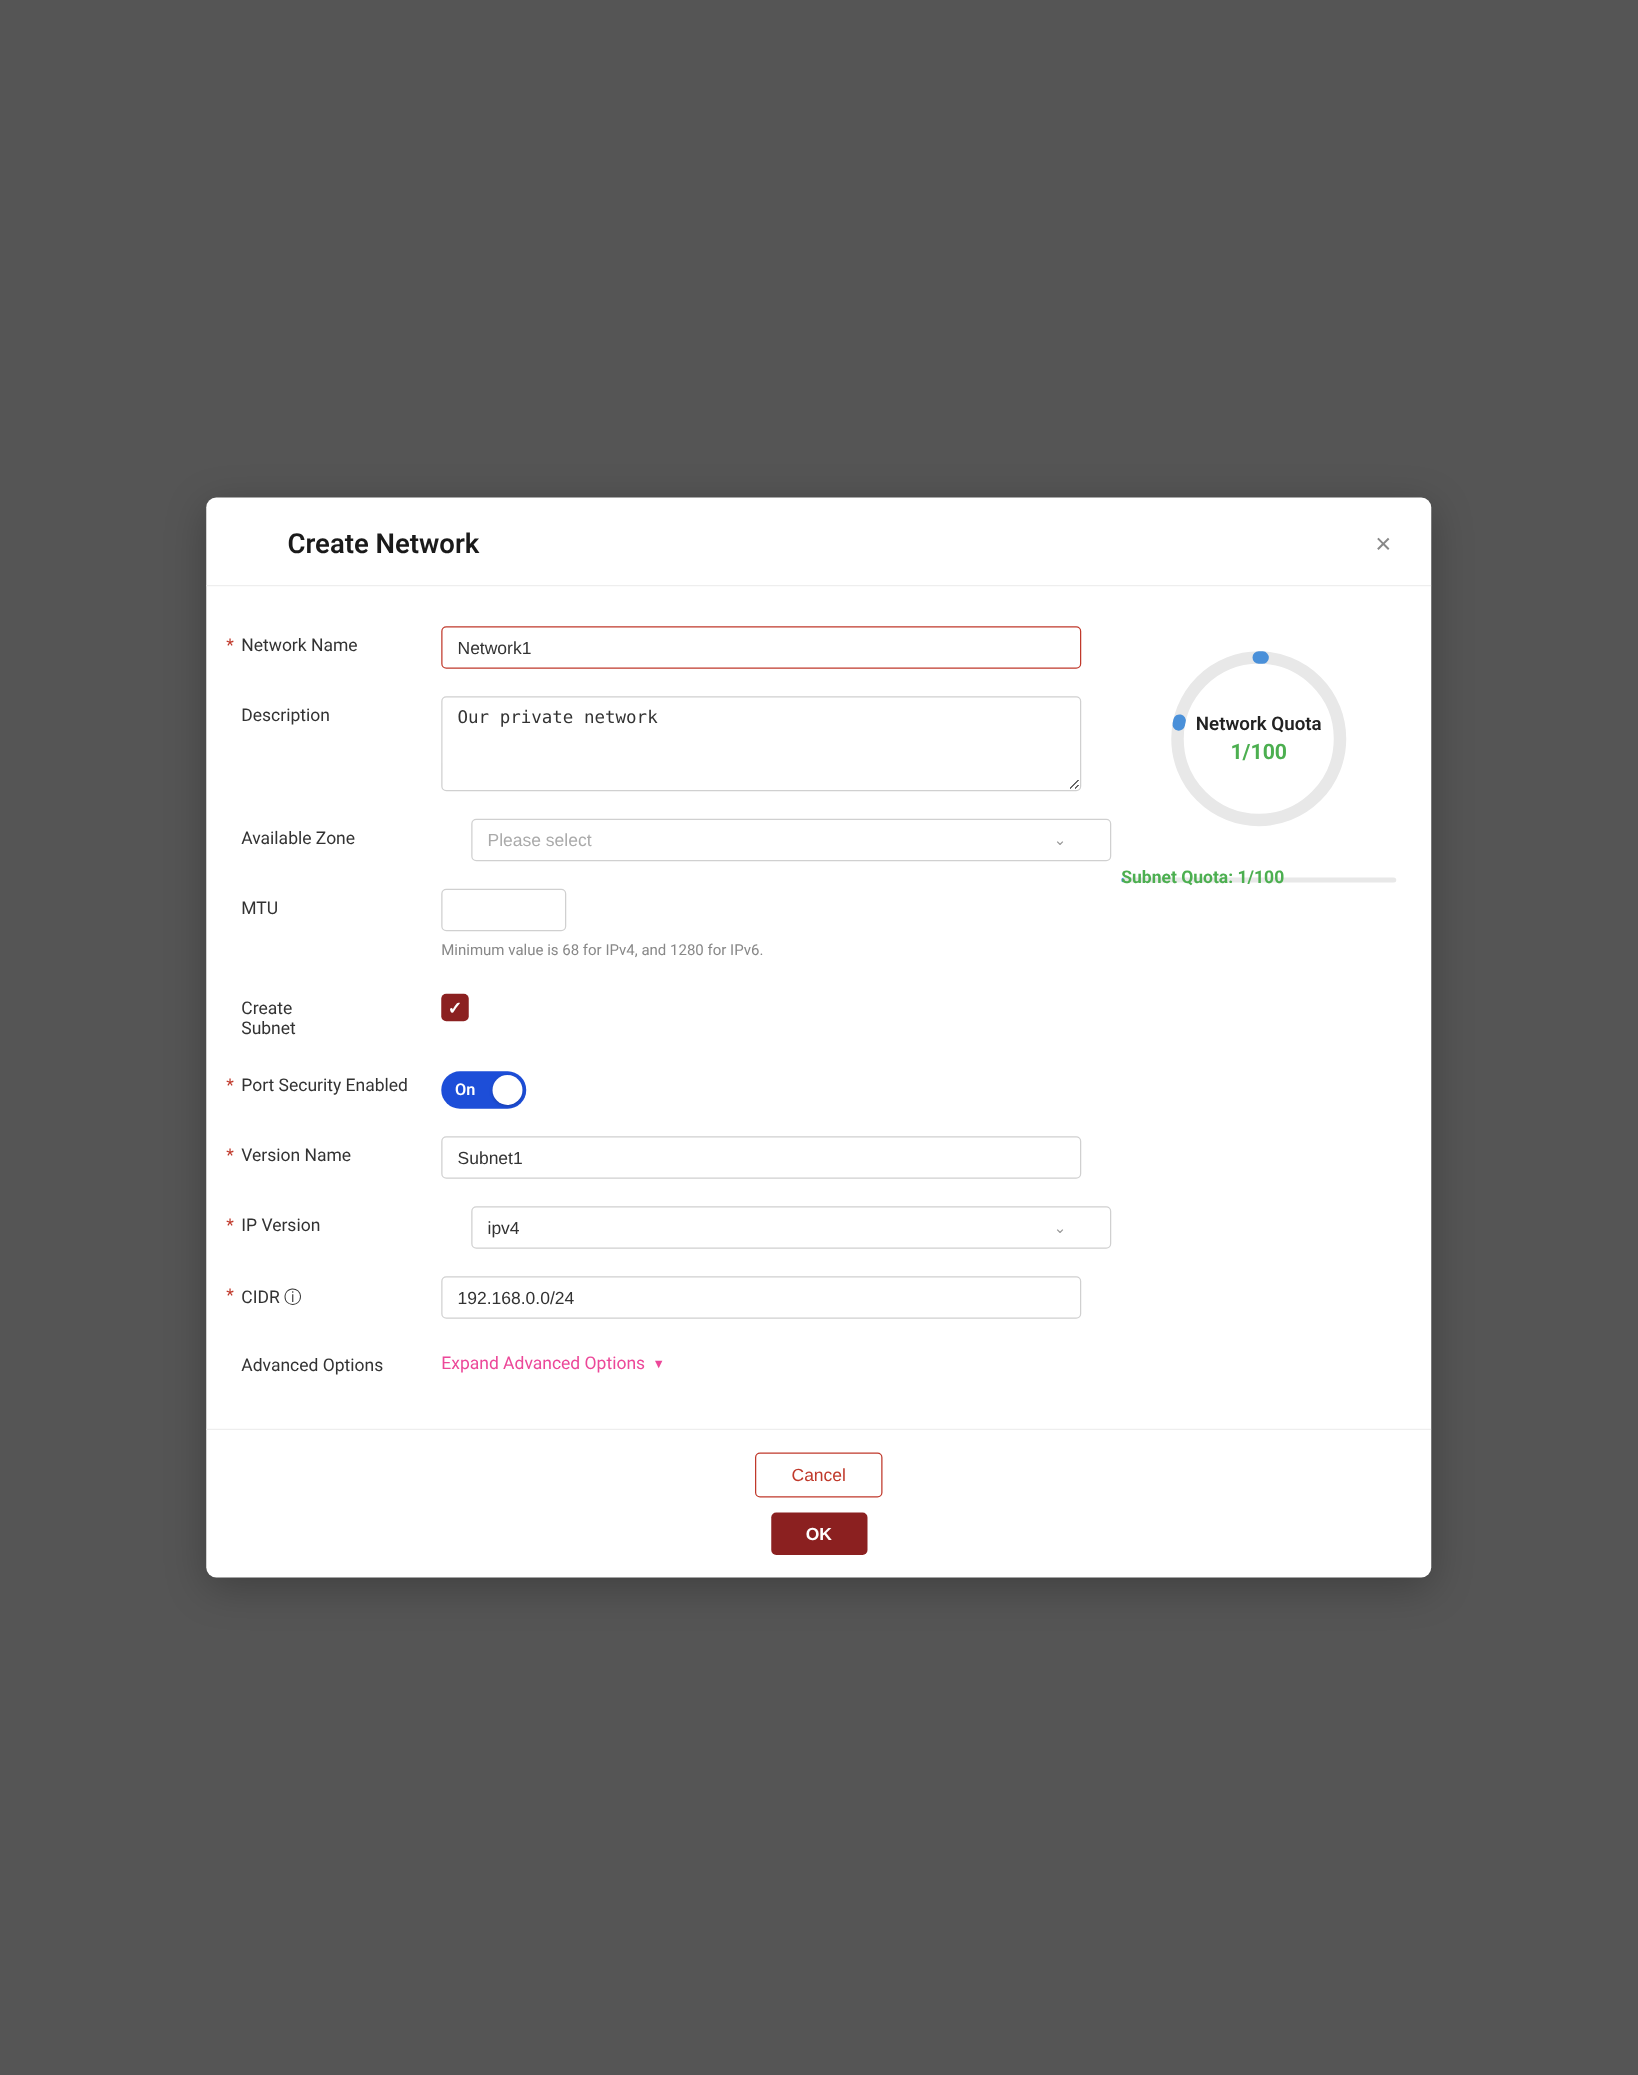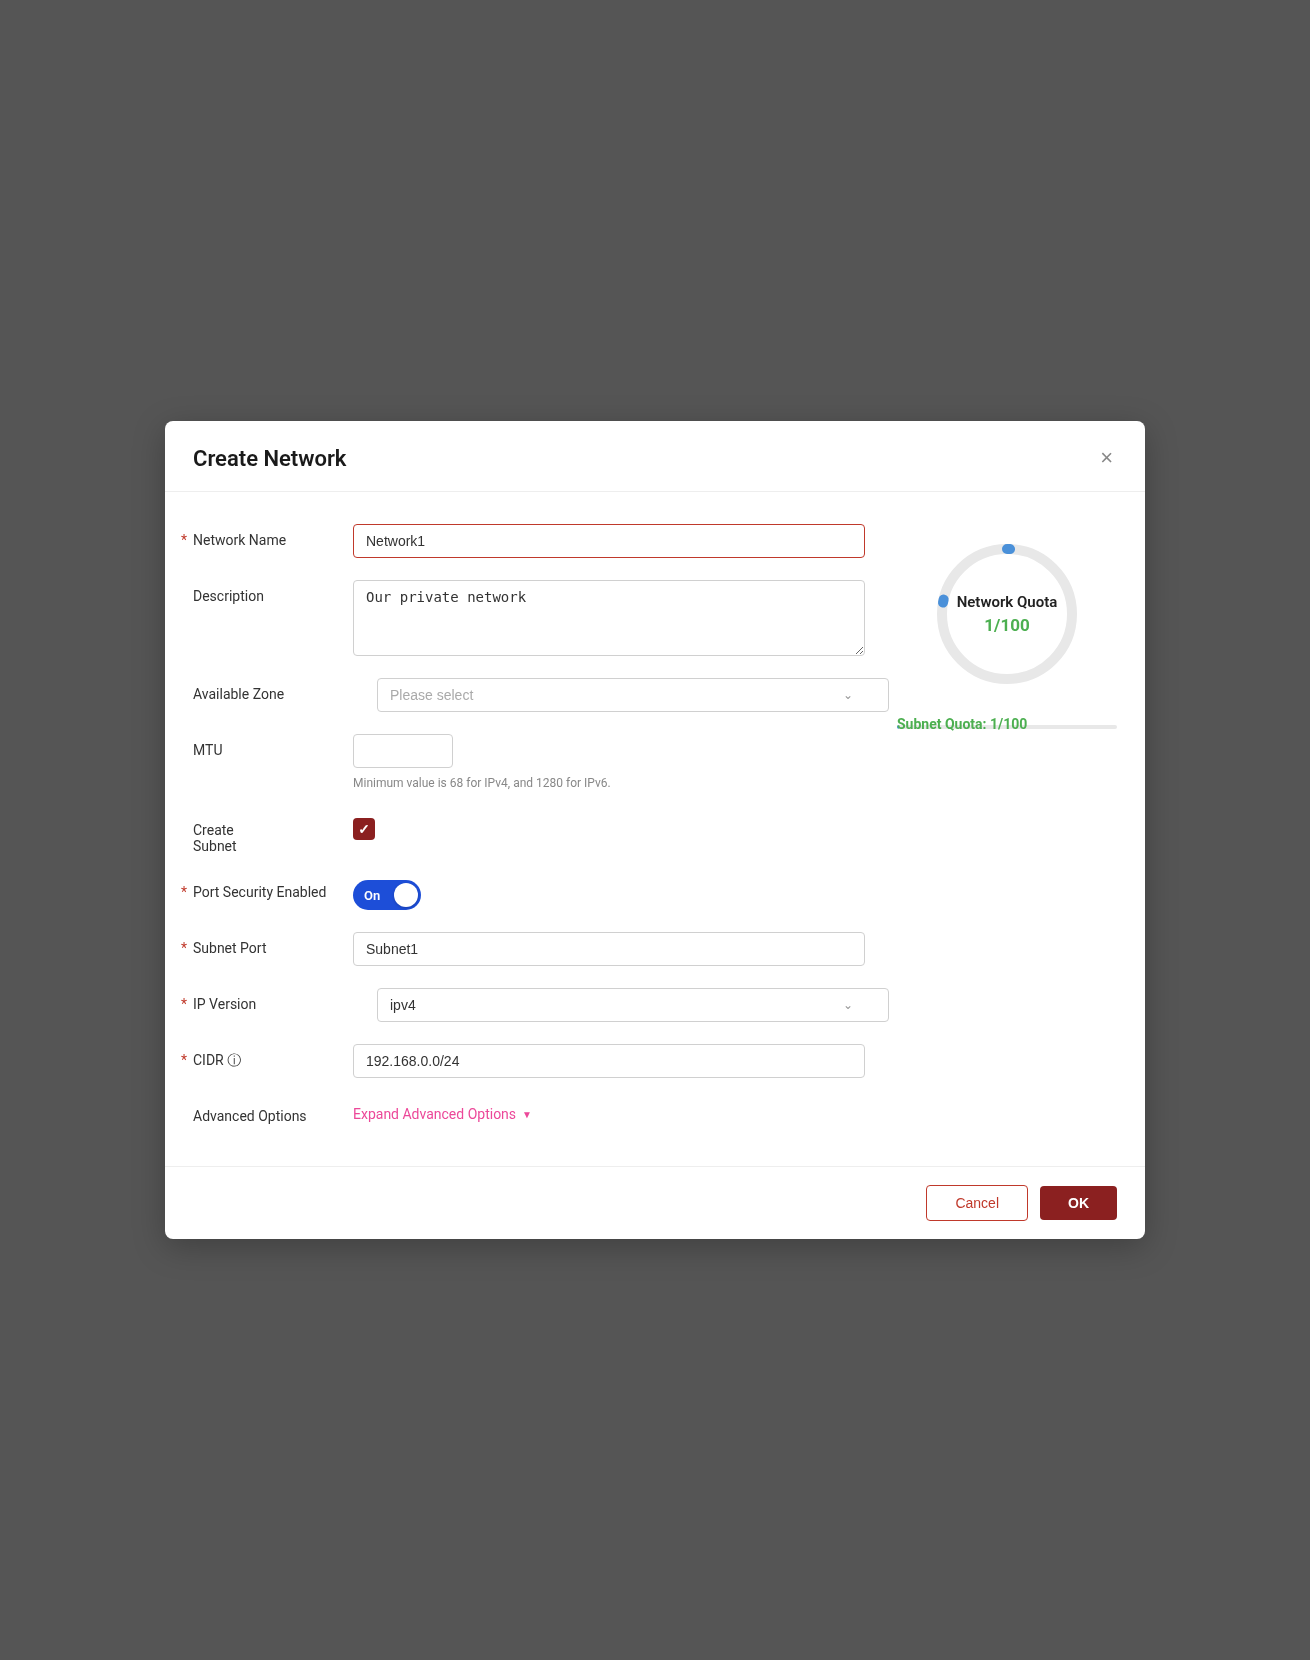--- a/index.html
+++ b/index.html
@@ -30,20 +30,21 @@
       align-items: center;
       padding: 22px 28px 18px 28px;
       border-bottom: 1px solid #eee;
       flex-shrink: 0;
     }
 
     .modal-title {
       font-size: 22px;
       font-weight: 600;
       color: #1a1a1a;
+      margin-left: 37px;
     }
 
     .close-btn {
       background: none;
       border: none;
       font-size: 22px;
       color: #888;
       cursor: pointer;
       line-height: 1;
       padding: 4px;
@@ -317,20 +318,21 @@
 
     
     .modal-footer {
       display: flex;
       justify-content: flex-end;
       align-items: center;
       padding: 18px 28px;
       border-top: 1px solid #eee;
       gap: 12px;
       flex-shrink: 0;
+      flex-direction: column;
     }
 
     .btn-cancel {
       padding: 9px 28px;
       border: 1px solid #c0392b;
       border-radius: 4px;
       background: #fff;
       color: #c0392b;
       font-size: 14px;
       cursor: pointer;
@@ -408,21 +410,21 @@
         <div class="form-label required">Port Security Enabled</div>
         <div class="form-field" style="padding-top: 4px;">
           <div class="toggle">
             <span class="toggle-label-on">On</span>
             <div class="toggle-knob"></div>
           </div>
         </div>
       </div>
 
       <div class="form-row">
-        <div class="form-label required">Subnet Port</div>
+        <div class="form-label required">Version Name</div>
         <div class="form-field">
           <input type="text" class="text-input" value="Subnet1" style="">
         </div>
       </div>
 
       <div class="form-row">
         <div class="form-label required">IP Version</div>
         <div class="form-field">
           <div class="select-wrapper">
             <select class="select-input" style="color: #333;">

